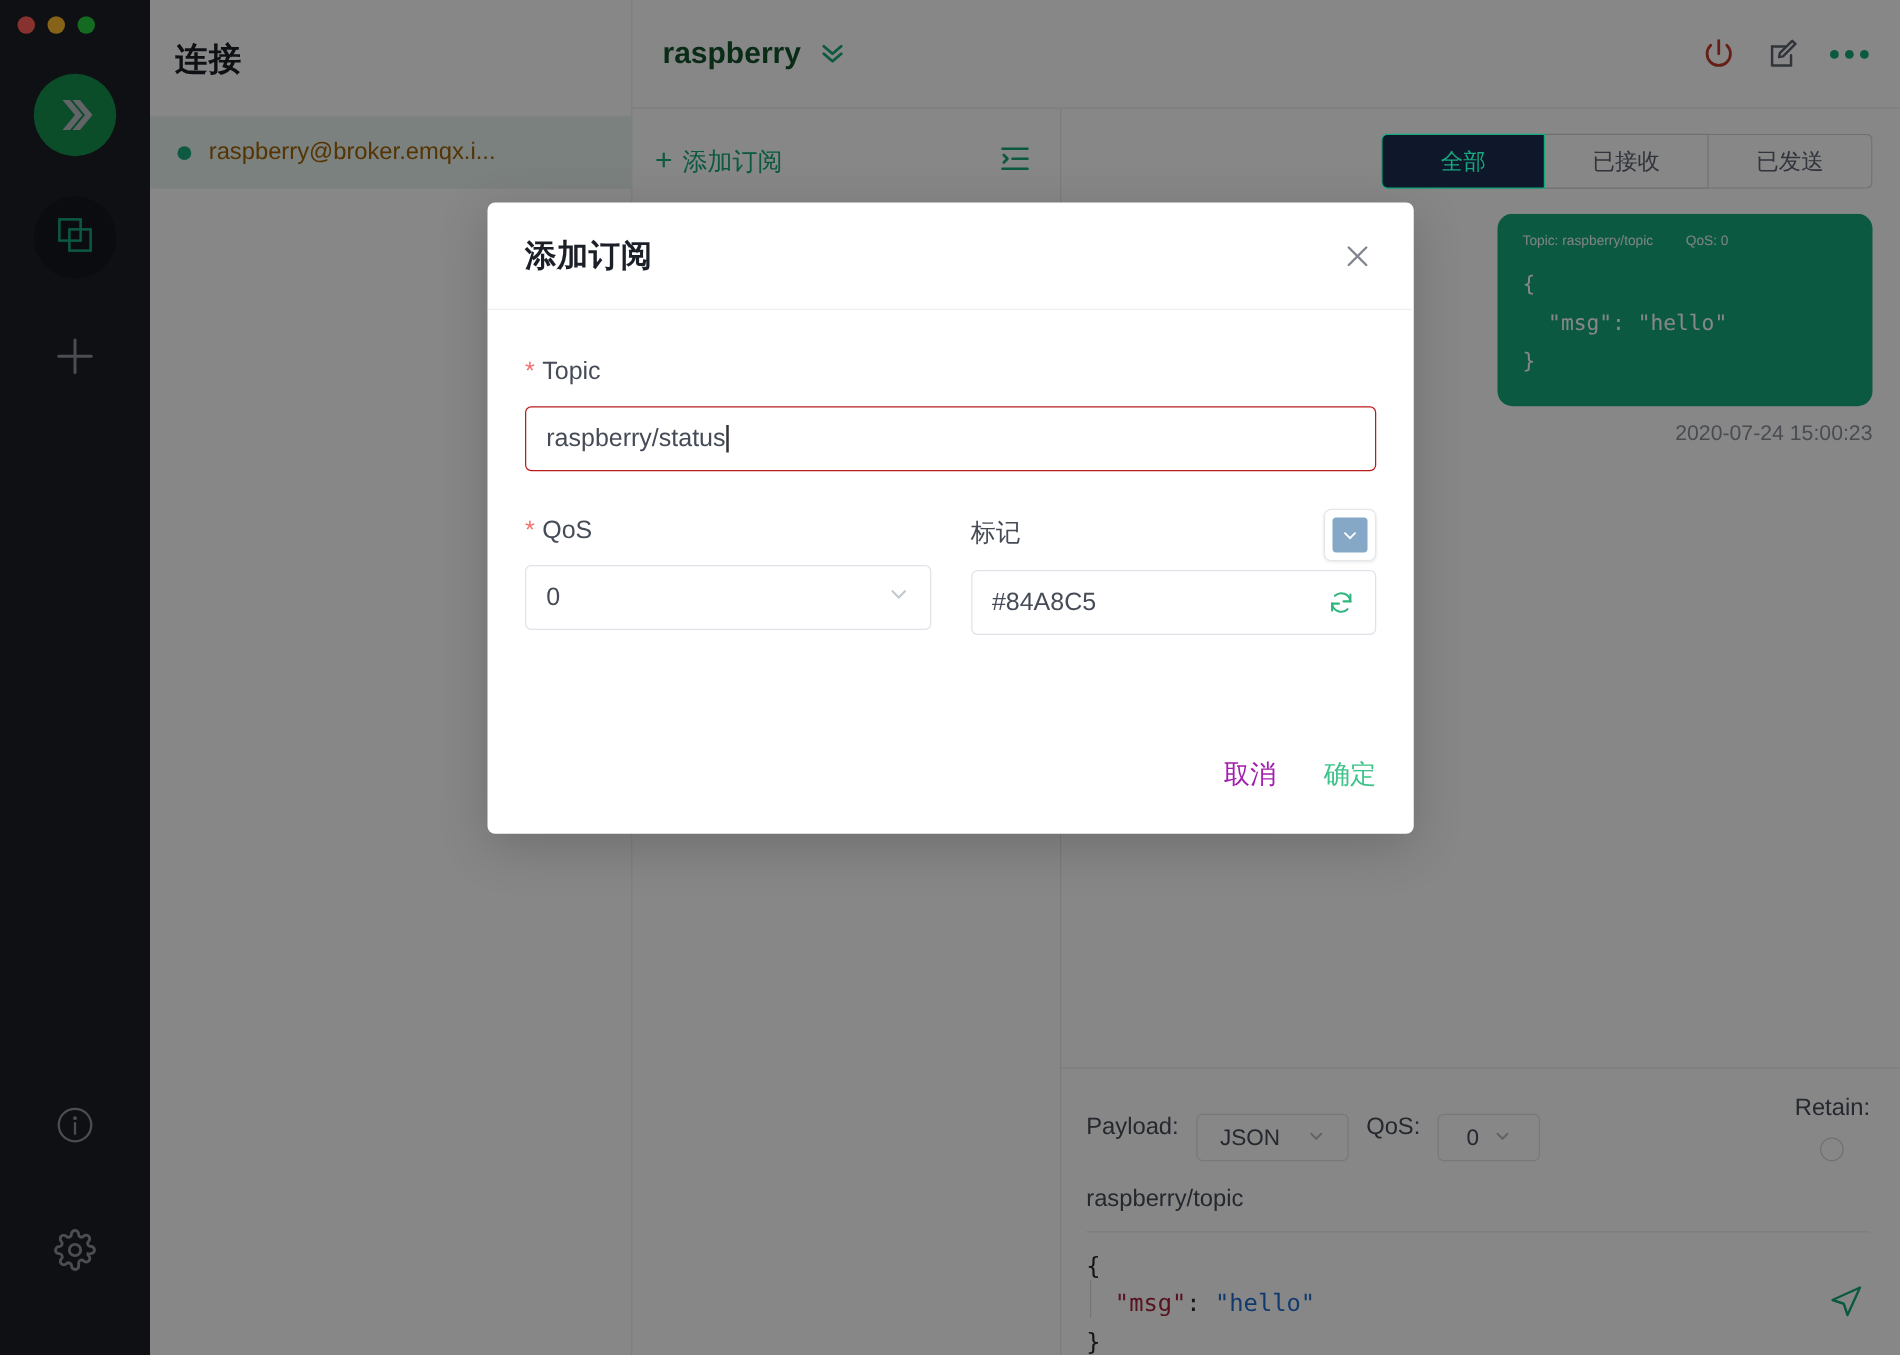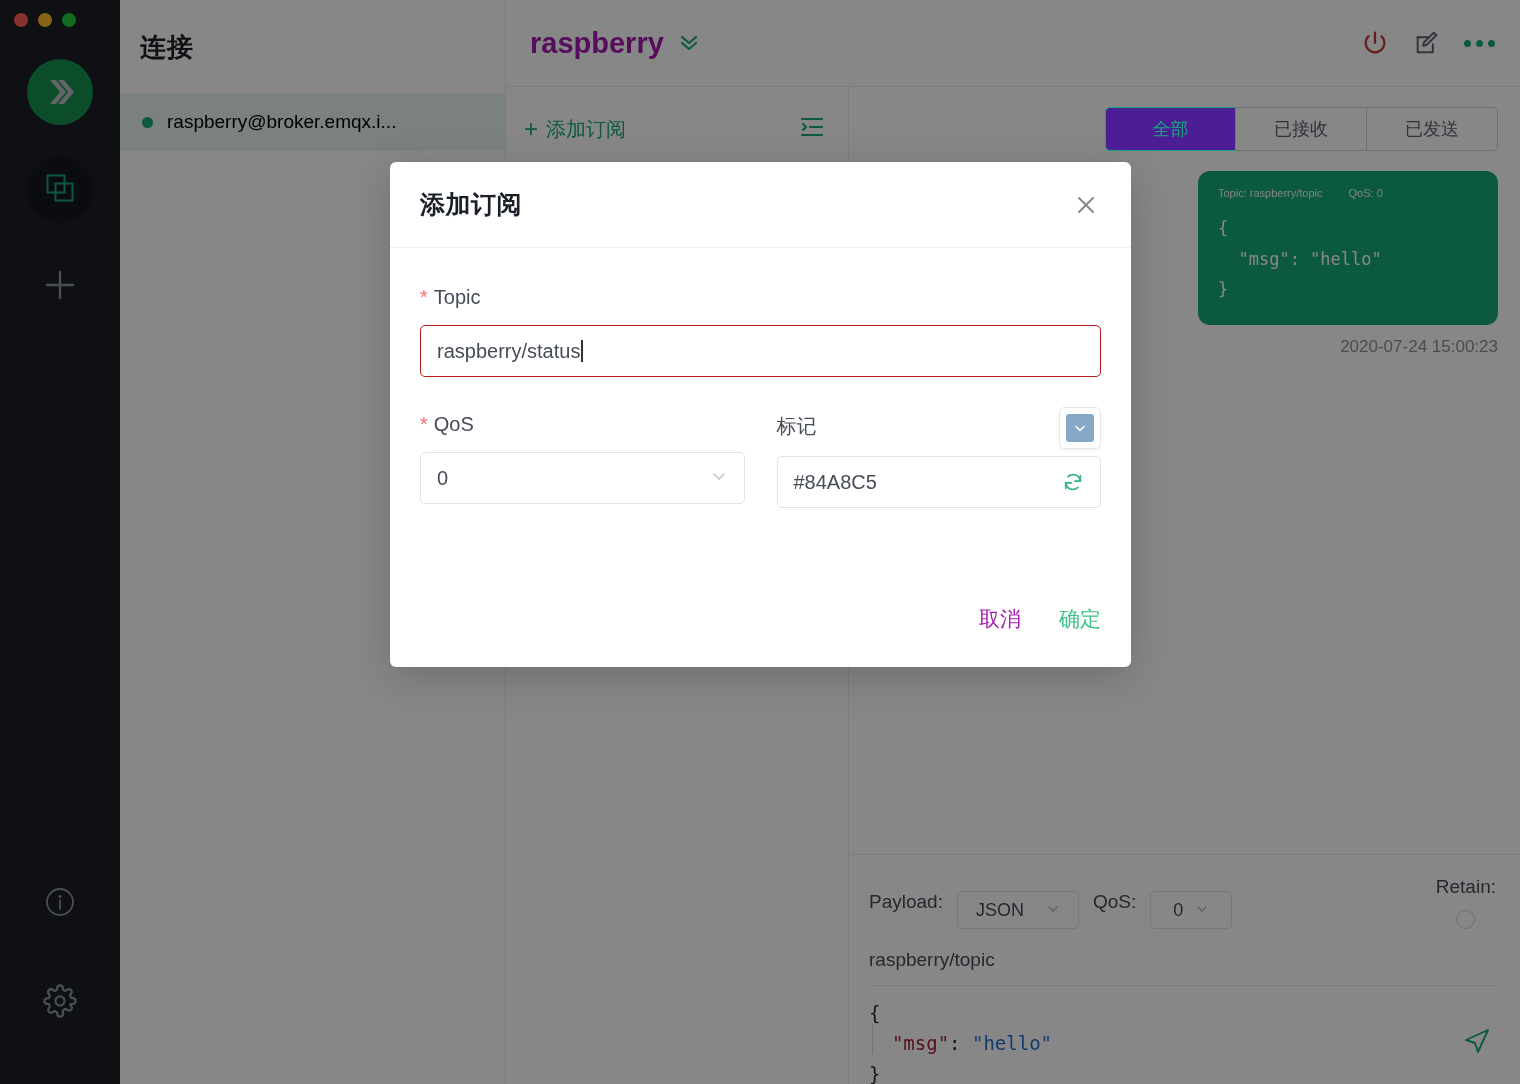--- a/index.html
+++ b/index.html
@@ -73,37 +73,37 @@
     letter-spacing: 1px;
   }
   .conn-item {
     margin-top: 28px;
     height: 58px;
     display: flex; align-items: center; gap: 14px;
     padding-left: 22px;
     background: #e9f3ee;
   }
   .conn-status { width: 11px; height: 11px; border-radius: 50%; background: #19a97d; flex: 0 0 11px;}
-  .conn-name { font-size: 19px; color: #000000; white-space: nowrap; overflow: hidden; }
+  .conn-name { font-size: 19px; color: #a16207; white-space: nowrap; overflow: hidden; }
 
   
   .main {
     flex: 1 1 auto; height: 1084px;
     display: flex; flex-direction: column;
     background: #ffffff;
     min-width: 0;
   }
   .main-header {
     height: 87px; flex: 0 0 87px;
     display: flex; align-items: center;
     padding: 0 26px 0 24px;
     border-bottom: 1px solid #e8ebef;
   }
   .main-title {
-    font-size: 29px; font-weight: 700; color: #a21caf;
+    font-size: 24px; font-weight: 700; color: #14532d;
   }
   .title-caret { margin-left: 12px; display: flex; align-items: center; }
   .header-actions {
     margin-left: auto; display: flex; align-items: center; gap: 22px;
   }
   .hdr-btn { display: flex; align-items: center; justify-content: center; width: 30px; height: 30px; }
   .dots { display: flex; gap: 5px; align-items: center; }
   .dots i { width: 7px; height: 7px; border-radius: 50%; background: #17a97d; display: block; }
 
   .main-body { flex: 1 1 auto; display: flex; min-height: 0; }
@@ -137,21 +137,21 @@
     height: 44px; min-width: 131px;
     font-family: inherit; font-size: 18px;
     background: #ffffff; color: #5d6470;
     border: 1px solid #cfd4da;
     border-left-width: 0;
     cursor: pointer;
   }
   .seg button:first-child { border-left-width: 1px; border-radius: 5px 0 0 5px; }
   .seg button:last-child { border-radius: 0 5px 5px 0; }
   .seg button.active {
-    color: #17a97d; border-color: #17a97d; background: #4c1d95;
+    color: #17a97d; border-color: #17a97d; background: #0f172a;
     position: relative; z-index: 2;
   }
 
   .msgs-list {
     flex: 1 1 auto; overflow: hidden;
     padding: 0 22px; display: flex; flex-direction: column; align-items: flex-end;
   }
   .bubble {
     background: #17a97d;
     color: #ffffff;

